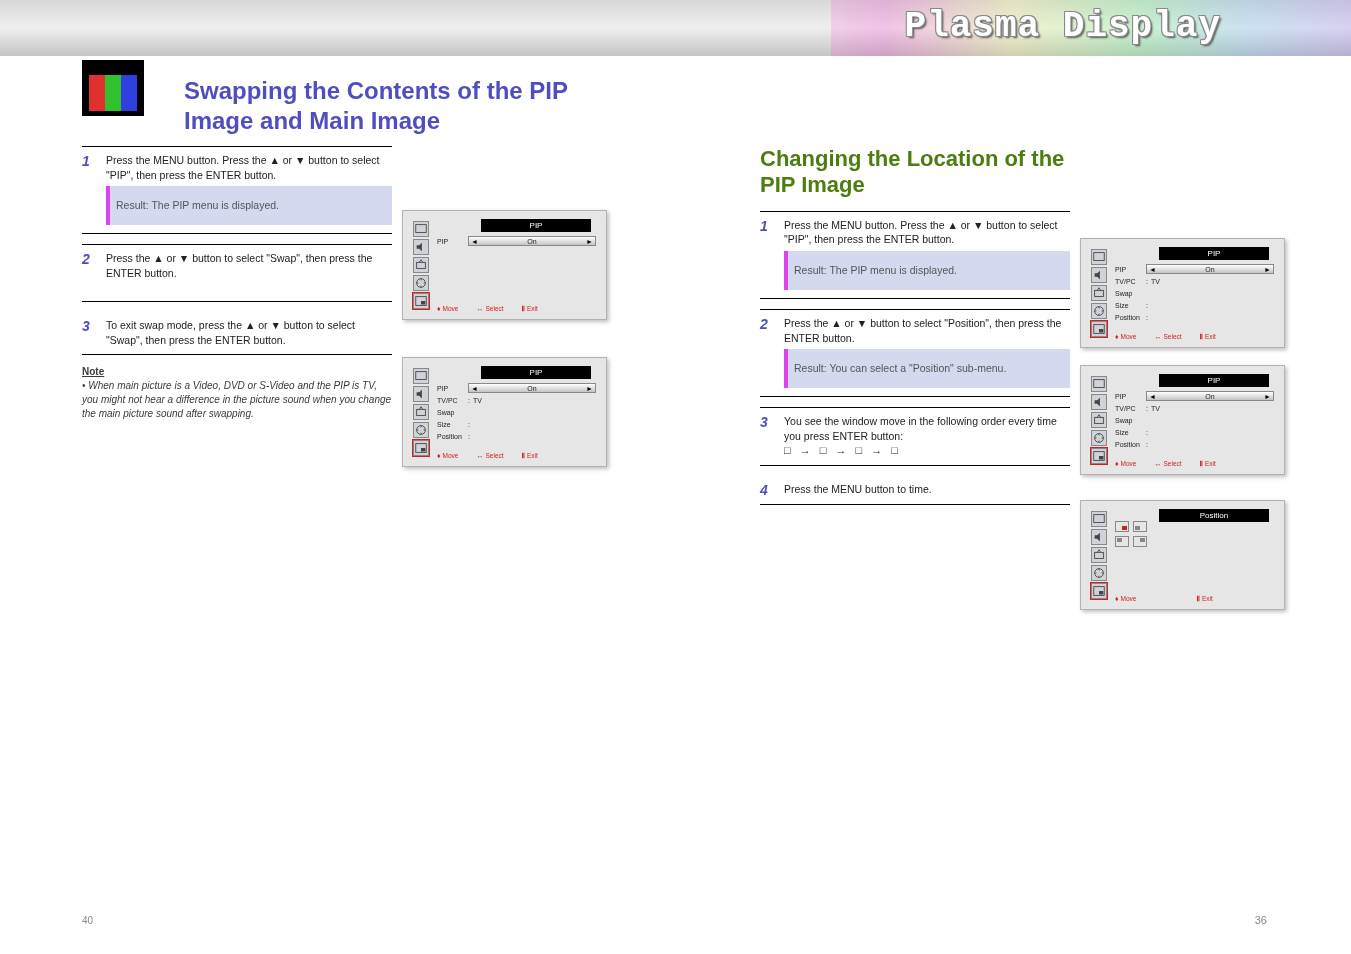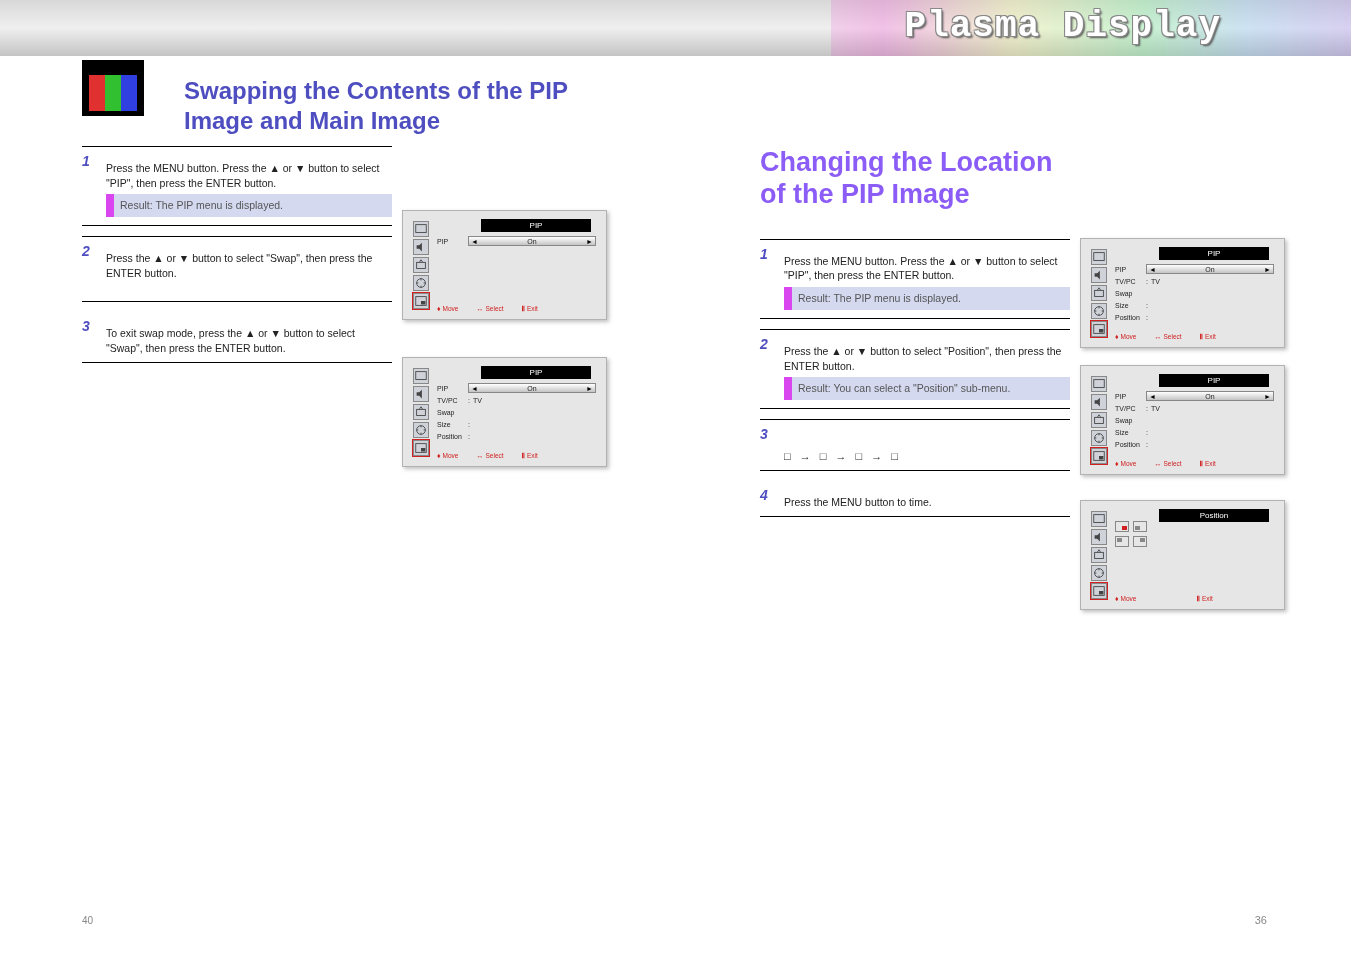--- a/index.html
+++ b/index.html
@@ -93,26 +93,26 @@
   }
   .step-row { display: flex; align-items: flex-start; }
   .step-num {
     width: 24px;
     font-size: 14px;
     color: #4e4ec0;
     font-style: italic;
     font-weight: 700;
     flex-shrink: 0;
   }
-  .step-text { flex: 1; font-size: 10.5px; line-height: 1.4; margin-top: 8px; }
+  .step-text { flex: 1; font-size: 10.5px; line-height: 1.4; }
   .step-text .result {
     display: block;
     background: #d4d9f0;
-    border-left: 8px solid #d946ef;
-    padding: 4px 6px;
+    border-left: 4px solid #d946ef;
+    padding: 12px 6px;
     margin: 4px 0 2px 0;
     color: #555;
   }
   .note {
     font-size: 10px;
     font-style: italic;
     color: #3a3a3a;
     line-height: 1.4;
     margin-top: 6px;
   }
@@ -244,24 +244,28 @@
 
   <div class="step-block" style="border-top:none">
     <div class="step-row">
       <div class="step-num">3</div>
       <div class="step-text">
         <span>To exit swap mode, press the ▲ or ▼ button to select "Swap", then press the ENTER button.</span>
       </div>
     </div>
   </div>
 
+  <div class="note">
+    <span class="label">Note</span><br>
+    • <span>When main picture is a Video, DVD or S-Video and the PIP is TV, you might not hear a difference in the picture sound when you change the main picture sound after swapping.</span>
+  </div>
 </div>
 
 <div class="page-right">
-  <div style="font-size:27px;color:#8b5cf6;font-weight:600;margin-bottom:28px;line-height:1.2">Changing the Location of the PIP Image</div>
+  <div style="font-size:22px;color:#4d7c0f;font-weight:600;margin-bottom:12px;line-height:1.2">Changing the Location of the PIP Image</div>
 
   <div class="step-block">
     <div class="step-row">
       <div class="step-num">1</div>
       <div class="step-text">
         <span>Press the MENU button. Press the ▲ or ▼ button to select "PIP", then press the ENTER button.</span>
         <span class="result">Result: The PIP menu is displayed.</span>
       </div>
     </div>
   </div>
@@ -273,21 +277,21 @@
         <span>Press the ▲ or ▼ button to select "Position", then press the ENTER button.</span>
         <span class="result">Result: You can select a "Position" sub-menu.</span>
       </div>
     </div>
   </div>
 
   <div class="step-block">
     <div class="step-row">
       <div class="step-num">3</div>
       <div class="step-text">
-        <br>
+        <span>You see the window move in the following order every time you press ENTER button:</span><br>
         <span style="letter-spacing:3px;font-size:11px">□ → □ → □ → □</span>
       </div>
     </div>
   </div>
 
   <div class="step-block" style="border-top:none">
     <div class="step-row">
       <div class="step-num">4</div>
       <div class="step-text">
         <span>Press the MENU button to time.</span>

